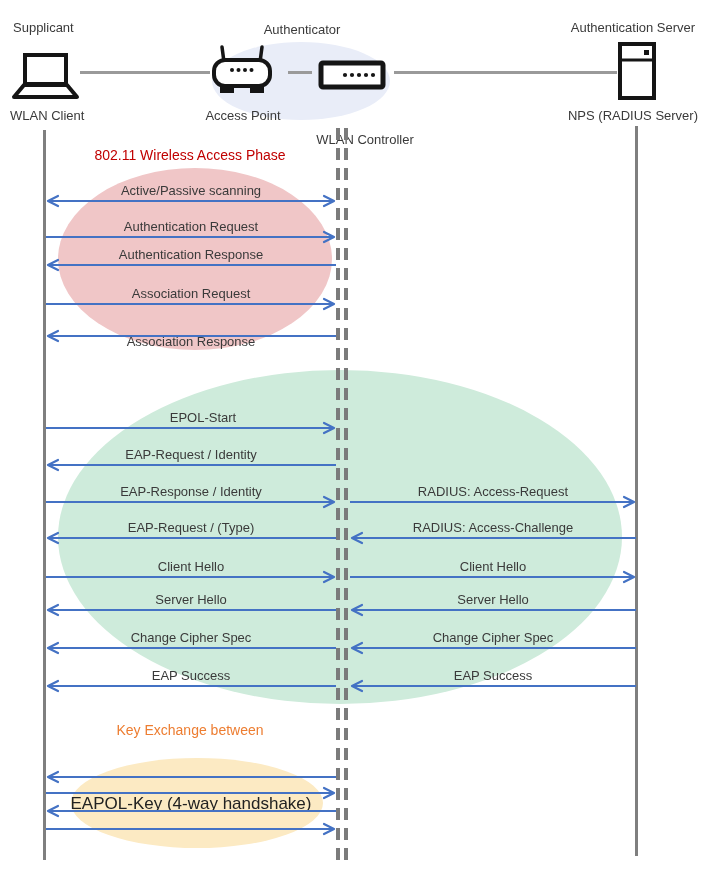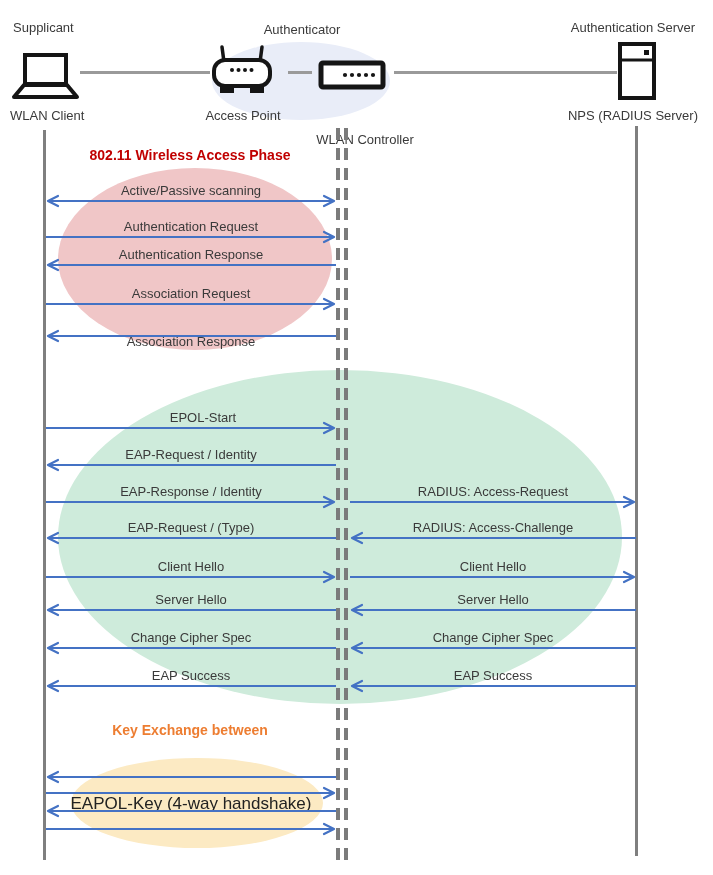--- a/index.html
+++ b/index.html
@@ -9,21 +9,21 @@
   }
   .ellipse{position:absolute;border-radius:50%;}
   .lifeline{position:absolute;width:3px;background:#7f7f7f;}
   .dashline{
     position:absolute;width:4px;
     background:repeating-linear-gradient(to bottom,#7b7b7b 0px,#7b7b7b 12px,transparent 12px,transparent 20px);
   }
   .connector{position:absolute;height:3px;background:#9a9a9a;}
   .lbl{position:absolute;font-size:13px;white-space:nowrap;color:#3a3a3a;}
   .center{transform:translateX(-50%);text-align:center;}
-  .phase-title{position:absolute;font-size:14px;white-space:nowrap;transform:translateX(-50%);text-align:right;font-weight:bold;}
+  .phase-title{position:absolute;font-size:14px;white-space:nowrap;transform:translateX(-50%);text-align:right;}
   .msg-label{position:absolute;font-size:13px;white-space:nowrap;color:#3a3a3a;transform:translateX(-50%);}
   .msg-label.big{font-size:17px;color:#222;}
   .msg-arrow{position:absolute;overflow:visible;}
   .icon{position:absolute;}
 </style>
 </head>
 <body>
 
 <div class="canvas">
 

